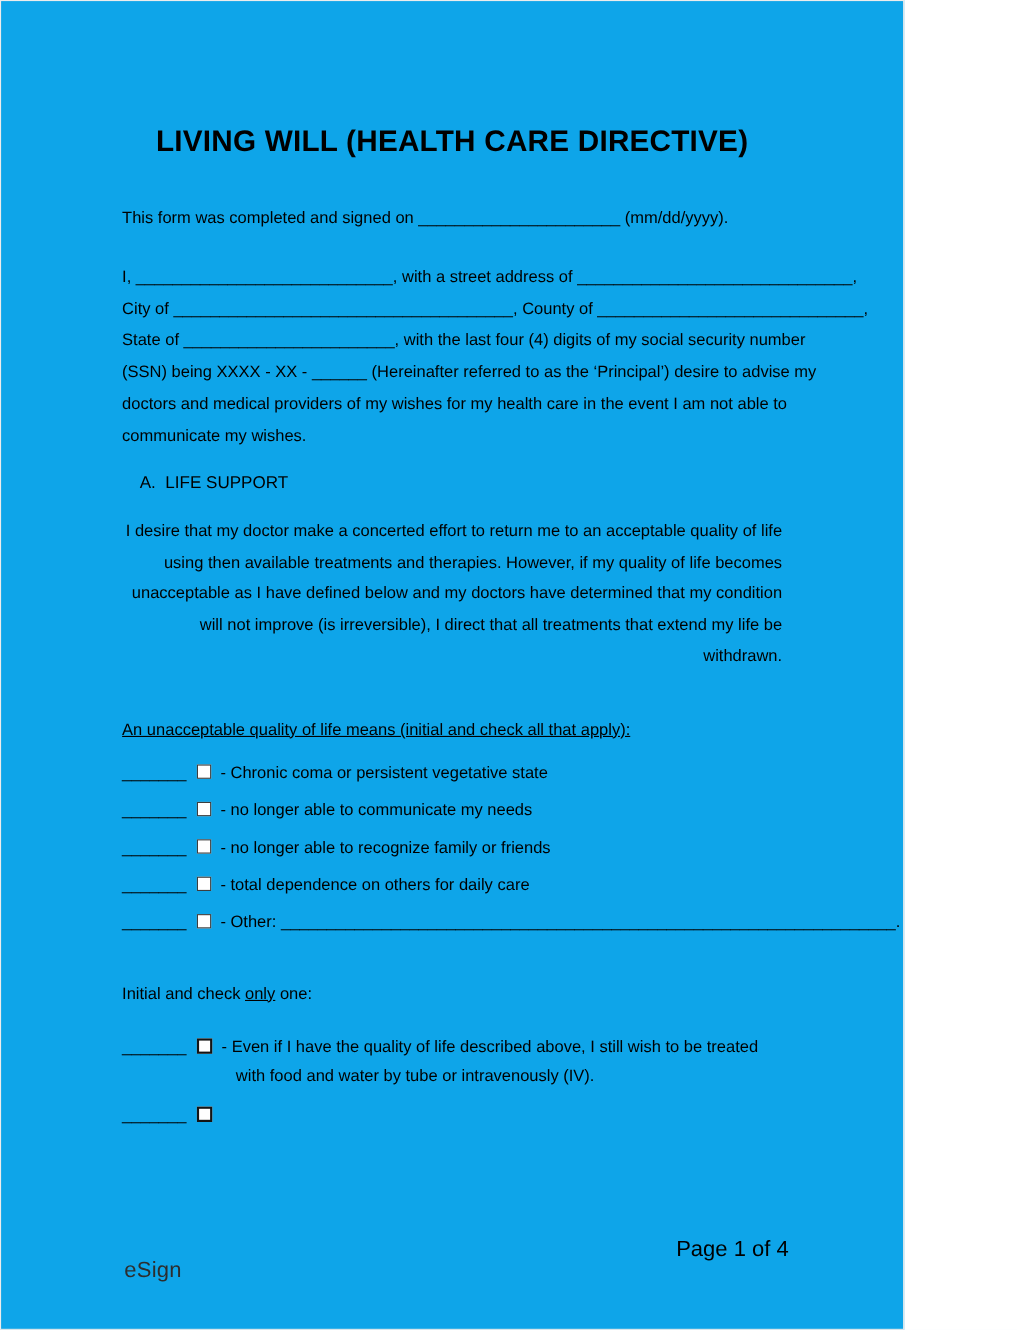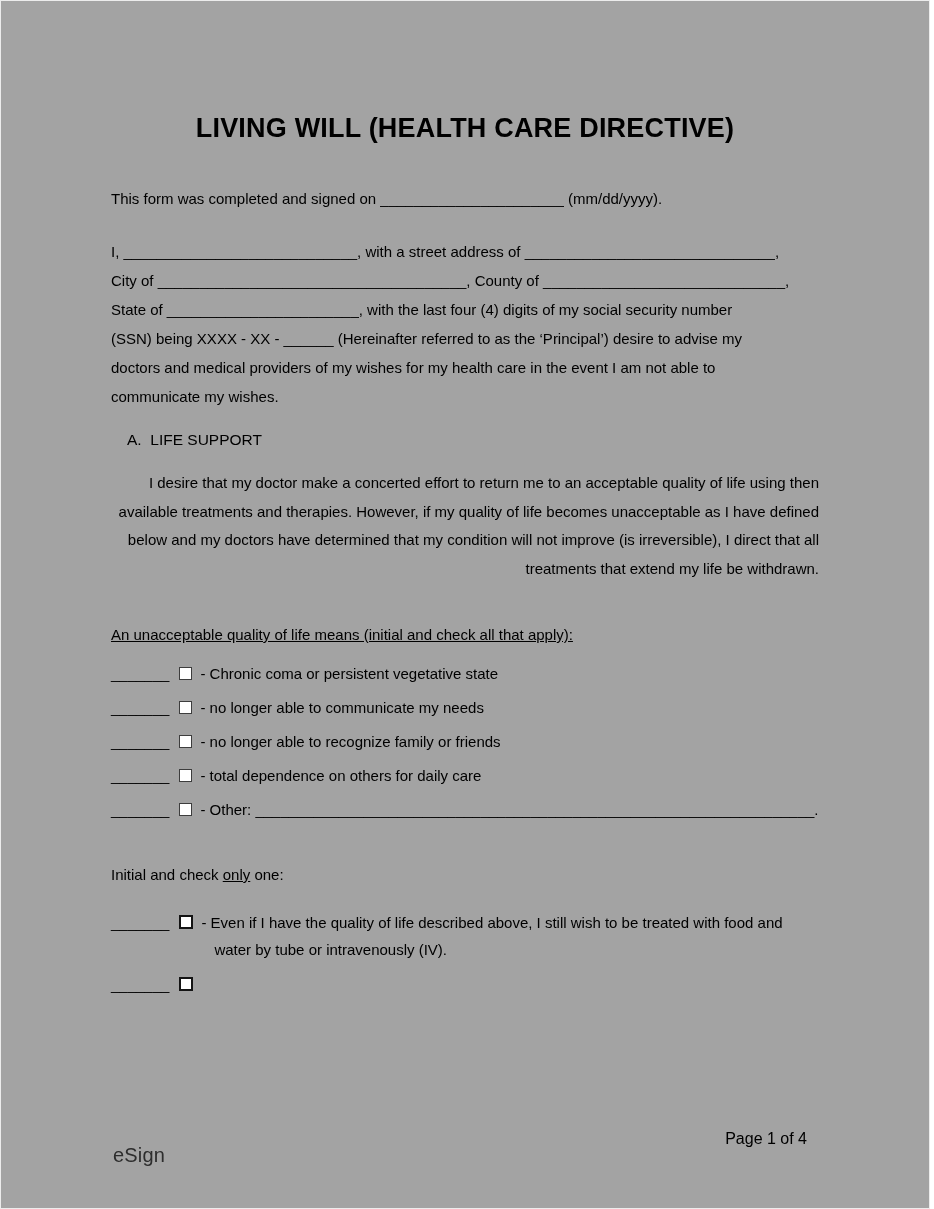--- a/index.html
+++ b/index.html
@@ -5,22 +5,22 @@
   * { margin: 0; padding: 0; box-sizing: border-box; }
   html, body { background: #ffffff; }
   body {
     width: 934px; height: 1209px;
     font-family: "Liberation Sans", sans-serif;
     color: #000000;
     position: relative;
   }
   .page {
     position: absolute; inset: 0;
-    width: 930px; height: 1209px;
-    background: #a3a3a3;
+    width: 822px; height: 1209px;
+    background: #0ea5e9;
     border: 1px solid #ececec;
     padding: 0 110px;
     overflow: hidden;
   }
   .title {
     margin-top: 110px;
     text-align: center;
     font-size: 27px;
     line-height: 34px;
     font-weight: 700;
@@ -105,22 +105,22 @@
   .footer-brand {
     position: absolute;
     left: 112px; bottom: 41px;
     font-size: 20px;
     font-weight: 400;
     letter-spacing: 0.2px;
     color: #2d2d2d;
   }
   .footer-page {
     position: absolute;
-    right: 122px; bottom: 60px;
-    font-size: 16px;
+    right: 104px; bottom: 60px;
+    font-size: 20px;
     color: #000000;
   }
 </style>
 </head>
 <body>
 
 <div class="page">
 
   <div class="title">LIVING WILL (HEALTH CARE DIRECTIVE)</div>
 

